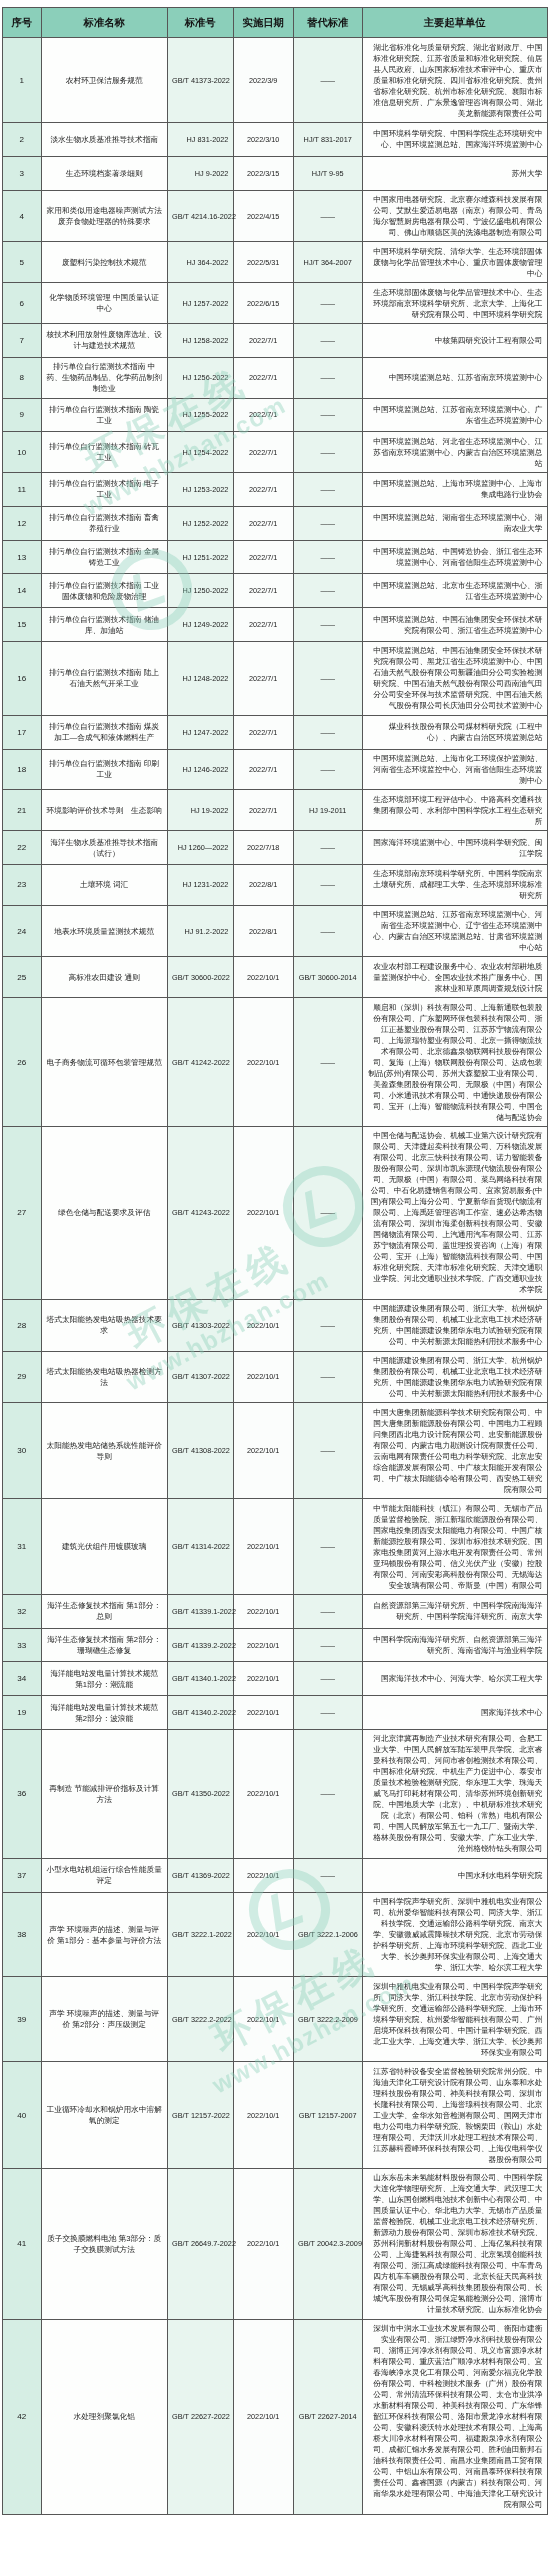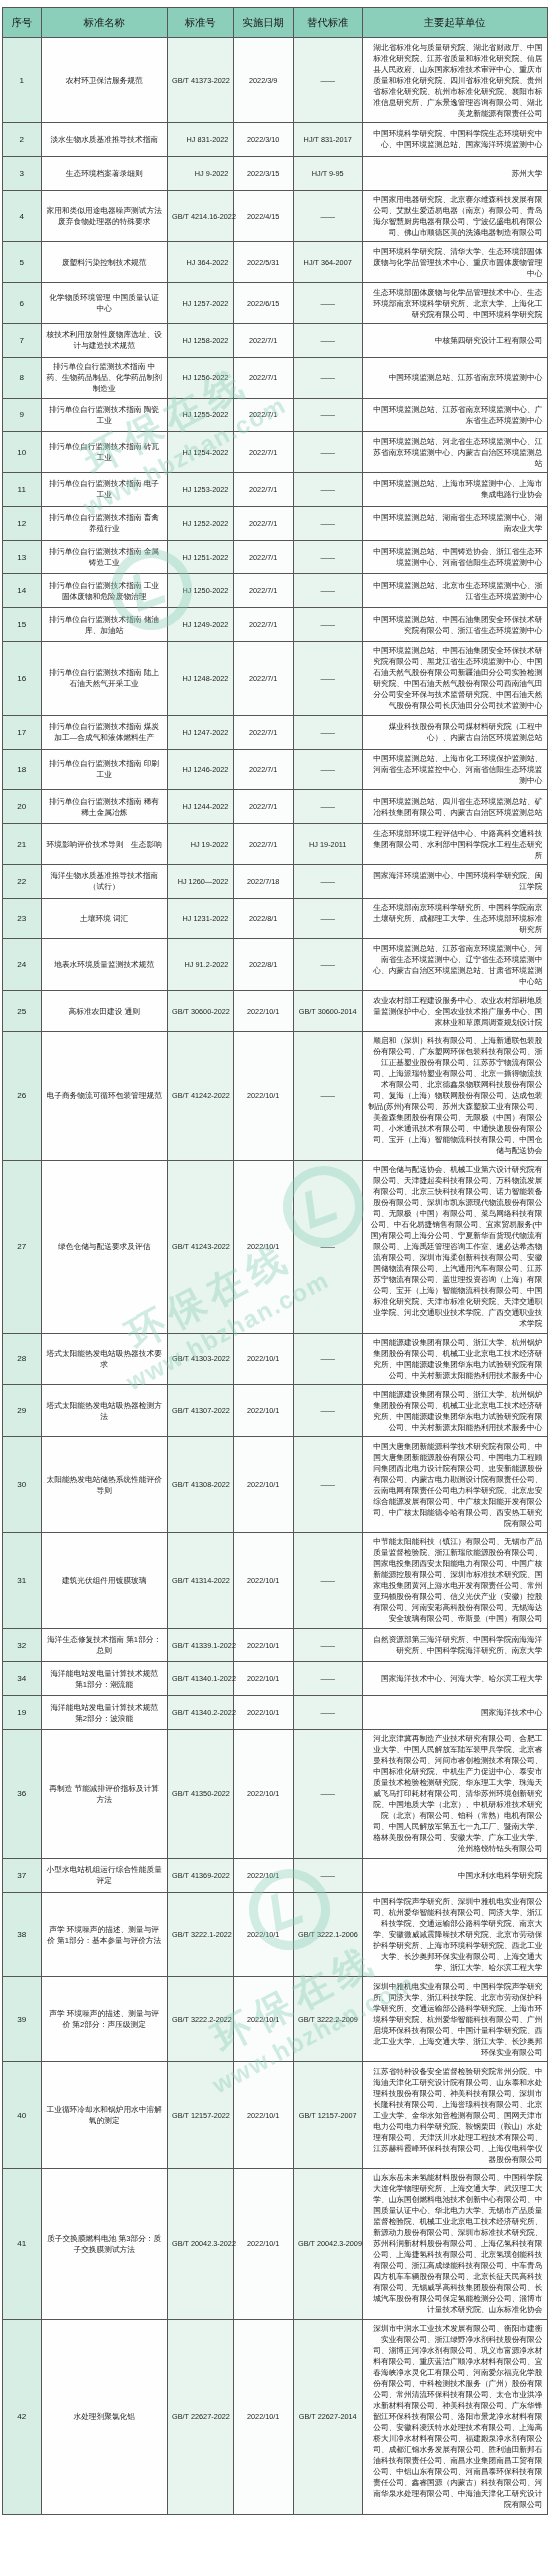--- a/index.html
+++ b/index.html
@@ -8,21 +8,21 @@
     font-family:"Liberation Sans","DejaVu Sans",sans-serif;
     color:#222;
   }
   .page { padding:6.9px 1.7px 1.7px 1.7px; position:relative; }
   table {
     border-collapse:collapse; table-layout:fixed; width:545px;
     background:#fff;
   }
   th, td { border:0.9px solid #565656; text-align:center; vertical-align:middle; }
   thead th {
-    background:#8bcfba; color:#141414; font-weight:normal;
+    background:#8bcfba; color:#141414; font-weight:bold;
     font-size:10.3px; height:26px; padding:1.7px;
   }
   td { font-size:7.7px; line-height:11px; padding:3.4px 4.3px; height:26px; word-break:break-all; }
   td.c1 { background:#d6eee4; font-size:8.1px; }
   td.c2 { background:#fdfefd; }
   td.c3 { background:#e8f5ef; white-space:nowrap; font-size:7.3px;text-align:right; }
   td.c4 { background:#fbfdfc; white-space:nowrap; font-size:7.3px; }
   td.c5 { background:#e8f5ef; white-space:nowrap; font-size:7.3px; }
   td.c6 { background:#fdfefd; text-align:right; }
   col.w1{width:39px} col.w2{width:126px} col.w3{width:66px}
@@ -231,28 +231,20 @@
         </tr>
         <tr>
           <td class="c1">18</td>
           <td class="c2">排污单位自行监测技术指南 印刷工业</td>
           <td class="c3">HJ 1246-2022</td>
           <td class="c4">2022/7/1</td>
           <td class="c5">——</td>
           <td class="c6">中国环境监测总站、上海市化工环境保护监测站、河南省生态环境监控中心、河南省信阳生态环境监测中心</td>
         </tr>
         <tr>
-          <td class="c1">20</td>
-          <td class="c2">排污单位自行监测技术指南 稀有稀土金属冶炼</td>
-          <td class="c3">HJ 1244-2022</td>
-          <td class="c4">2022/7/1</td>
-          <td class="c5">——</td>
-          <td class="c6">中国环境监测总站、四川省生态环境监测总站、矿冶科技集团有限公司、内蒙古自治区环境监测总站</td>
-        </tr>
-        <tr>
           <td class="c1">21</td>
           <td class="c2">环境影响评价技术导则　生态影响</td>
           <td class="c3">HJ 19-2022</td>
           <td class="c4">2022/7/1</td>
           <td class="c5">HJ 19-2011</td>
           <td class="c6">生态环境部环境工程评估中心、中路高科交通科技集团有限公司、水利部中国科学院水工程生态研究所</td>
         </tr>
         <tr>
           <td class="c1">22</td>
           <td class="c2">海洋生物水质基准推导技术指南（试行）</td>
@@ -335,20 +327,28 @@
         </tr>
         <tr>
           <td class="c1">32</td>
           <td class="c2">海洋生态修复技术指南 第1部分：总则</td>
           <td class="c3">GB/T 41339.1-2022</td>
           <td class="c4">2022/10/1</td>
           <td class="c5">——</td>
           <td class="c6">自然资源部第三海洋研究所、中国科学院南海海洋研究所、中国科学院海洋研究所、南京大学</td>
         </tr>
         <tr>
+          <td class="c1">33</td>
+          <td class="c2">海洋生态修复技术指南 第2部分：珊瑚礁生态修复</td>
+          <td class="c3">GB/T 41339.2-2022</td>
+          <td class="c4">2022/10/1</td>
+          <td class="c5">——</td>
+          <td class="c6">中国科学院南海海洋研究所、自然资源部第三海洋研究所、海南省海洋与渔业科学院</td>
+        </tr>
+        <tr>
           <td class="c1">34</td>
           <td class="c2">海洋能电站发电量计算技术规范 第1部分：潮流能</td>
           <td class="c3">GB/T 41340.1-2022</td>
           <td class="c4">2022/10/1</td>
           <td class="c5">——</td>
           <td class="c6">国家海洋技术中心、河海大学、哈尔滨工程大学</td>
         </tr>
         <tr>
           <td class="c1">19</td>
           <td class="c2">海洋能电站发电量计算技术规范 第2部分：波浪能</td>
@@ -393,21 +393,21 @@
           <td class="c1">40</td>
           <td class="c2">工业循环冷却水和锅炉用水中溶解氧的测定</td>
           <td class="c3">GB/T 12157-2022</td>
           <td class="c4">2022/10/1</td>
           <td class="c5">GB/T 12157-2007</td>
           <td class="c6">江苏省特种设备安全监督检验研究院常州分院、中海油天津化工研究设计院有限公司、山东泰和水处理科技股份有限公司、神美科技有限公司、深圳市长隆科技有限公司、上海誉瑔科技有限公司、北京工业大学、金华水知音检测有限公司、国网天津市电力公司电力科学研究院、鞍钢栗田（鞍山）水处理有限公司、天津沃川水处理工程技术有限公司、江苏赫科霞峰环保科技有限公司、上海仪电科学仪器股份有限公司</td>
         </tr>
         <tr>
           <td class="c1">41</td>
           <td class="c2">质子交换膜燃料电池 第3部分：质子交换膜测试方法</td>
-          <td class="c3">GB/T 20042.3-2022</td>
+          <td class="c3">GB/T 26649.7-2022</td>
           <td class="c4">2022/10/1</td>
           <td class="c5">GB/T 20042.3-2009</td>
           <td class="c6">山东东岳未来氢能材料股份有限公司、中国科学院大连化学物理研究所、上海交通大学、武汉理工大学、山东国创燃料电池技术创新中心有限公司、中国质量认证中心、华北电力大学、无锡市产品质量监督检验院、机械工业北京电工技术经济研究所、新源动力股份有限公司、深圳市标准技术研究院、苏州科润新材料股份有限公司、上海亿氢科技有限公司、上海捷氢科技有限公司、北京氢璞创能科技有限公司、浙江高成绿能科技有限公司、中车青岛四方机车车辆股份有限公司、北京长征天民高科技有限公司、无锡威孚高科技集团股份有限公司、长城汽车股份有限公司保定氢能检测分公司、淄博市计量技术研究院、山东标准化协会</td>
         </tr>
         <tr>
           <td class="c1">42</td>
           <td class="c2">水处理剂聚氯化铝</td>
           <td class="c3">GB/T 22627-2022</td>
           <td class="c4">2022/10/1</td>
           <td class="c5">GB/T 22627-2014</td>

